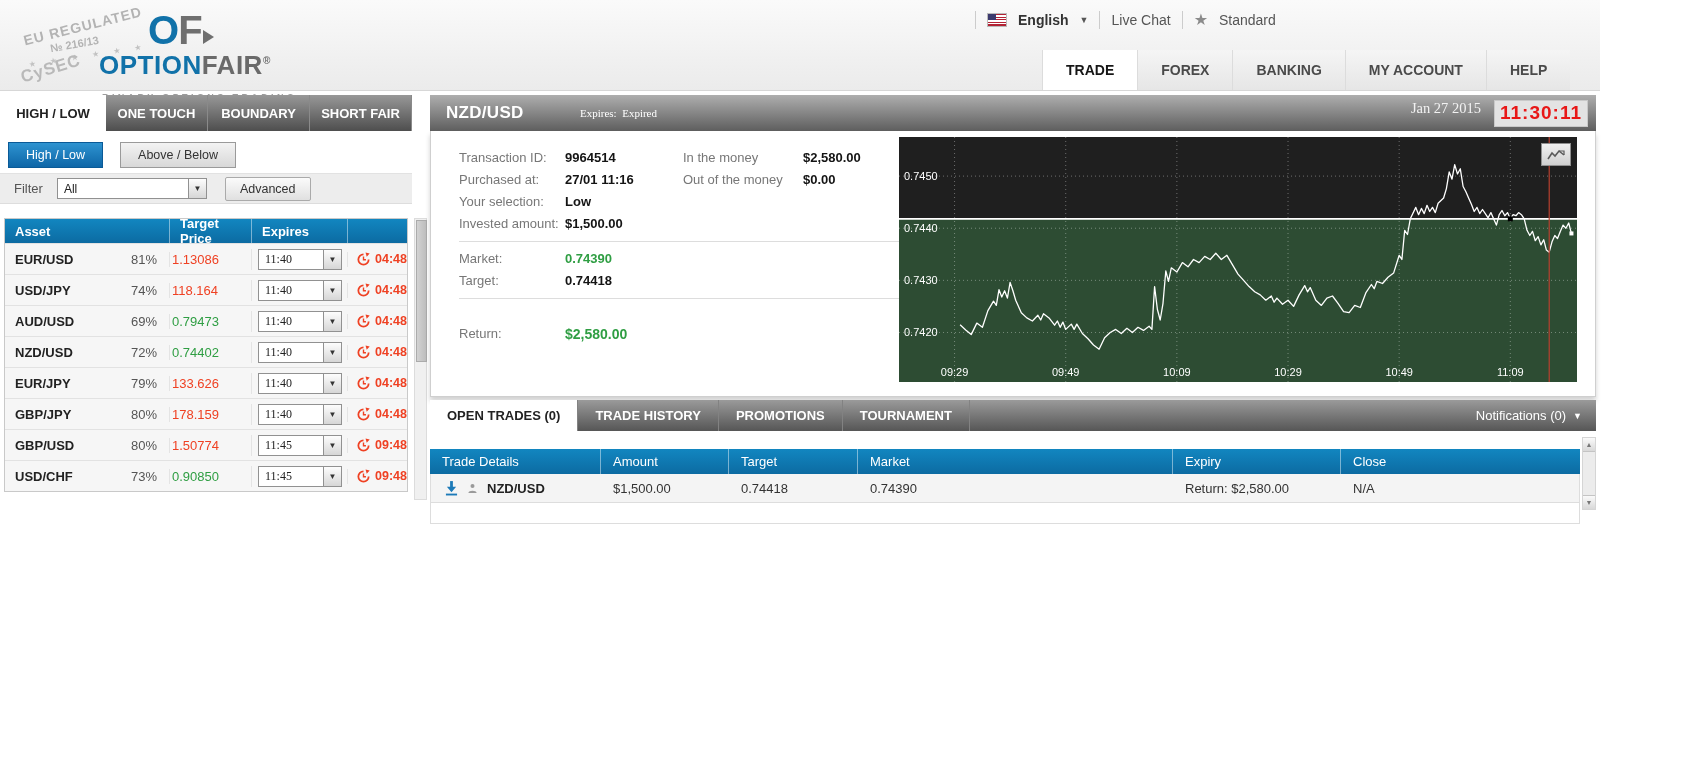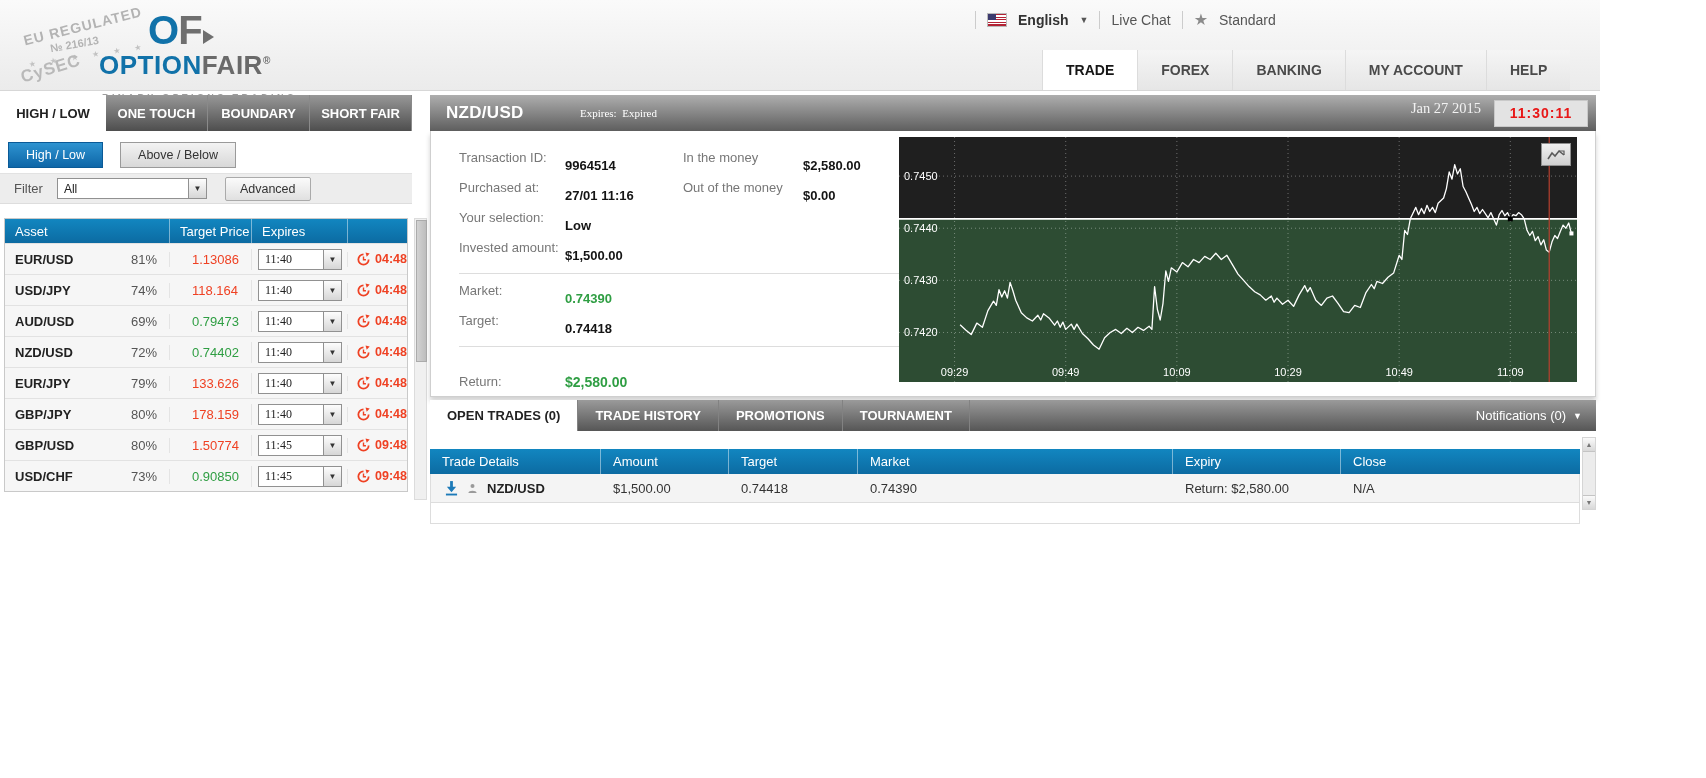--- a/index.html
+++ b/index.html
@@ -52,52 +52,52 @@
               padding-left:14px;box-sizing:border-box;font-size:13px;color:#555;}
   .fake-select{width:150px;height:21px;background:#fff;border:1px solid #919191;display:flex;align-items:center;
                justify-content:space-between;margin-left:14px;font-size:12px;color:#222;padding-left:6px;box-sizing:border-box;cursor:pointer;}
   .dd-btn{width:17px;height:100%;background:linear-gradient(#fdfdfd,#d6d6d6);border-left:1px solid #919191;
           display:flex;align-items:center;justify-content:center;font-size:8px;color:#333;}
   .advanced-btn{margin-left:18px;height:22px;padding:0 14px;border:1px solid #aaa;border-radius:2px;cursor:pointer;
                 background:linear-gradient(#fbfbfb,#e0e0e0);font-size:12.5px;color:#333;display:flex;align-items:center;}
 
   .asset-table{position:absolute;left:4px;top:218px;width:402px;border:1px solid #c9c9c9;background:#fff;}
   .at-header{display:flex;height:24px;background:linear-gradient(#1286c0,#0c6ba2);color:#fff;font-size:13px;align-items:center;}
-  .at-header>div{box-sizing:border-box;padding-left:10px;height:100%;display:flex;align-items:center;}
+  .at-header>div{box-sizing:border-box;padding-left:10px;height:100%;display:flex;align-items:center;font-weight:bold;}
   .hc2,.hc3,.hc4{border-left:1px solid rgba(255,255,255,.45);}
   .hc1{width:164px;} .hc2{width:82px;} .hc3{width:96px;} .hc4{flex:1;}
   .at-row{display:flex;height:30px;align-items:center;background:#f6f6f6;border-top:1px solid #e2e2e2;font-size:13px;cursor:pointer;}
   .c-asset{width:164px;display:flex;align-items:center;box-sizing:border-box;padding-left:10px;}
   .a-name{font-weight:bold;color:#222;}
   .a-payout{margin-left:auto;padding-right:12px;color:#555;}
-  .c-price{width:82px;box-sizing:border-box;padding-left:22px;border-left:1px solid #e4e4e4;}
+  .c-price{width:82px;box-sizing:border-box;padding-left:2px;border-left:1px solid #e4e4e4;}
   .a-price.up{color:#2f9e43;} .a-price.down{color:#ef4123;}
   .c-exp{width:96px;box-sizing:border-box;padding-left:6px;border-left:1px solid #e4e4e4;}
   .c-exp .fake-select{width:84px;margin-left:0;font-family:Liberation Serif, serif;}
   .c-timer{flex:1;display:flex;align-items:center;gap:4px;box-sizing:border-box;padding-left:8px;border-left:1px solid #e4e4e4;
            color:#ef4123;font-weight:bold;font-size:12.5px;}
   .side-scroll{position:absolute;left:414px;top:218px;width:13px;height:282px;background:#f0f0f0;border:1px solid #dcdcdc;box-sizing:border-box;cursor:pointer;}
   .side-thumb{position:absolute;left:1px;top:1px;width:9px;height:140px;background:linear-gradient(90deg,#d2d2d2,#bdbdbd);border:1px solid #ababab;}
 
   
   .main-titlebar{position:absolute;left:430px;top:95px;width:1166px;height:36px;box-sizing:border-box;
                  background:linear-gradient(#aeaeae,#5e5e5e);display:flex;align-items:center;padding:0 8px 0 16px;}
   .mt-title{font-size:17px;font-weight:bold;color:#fff;letter-spacing:.3px;}
   .mt-expires{position:absolute;left:150px;font-family:"Liberation Serif",serif;font-size:11px;color:#fff;}
   .mt-right{margin-left:auto;display:flex;align-items:flex-start;gap:13px;}
   .mt-date{font-family:"Liberation Serif",serif;font-size:14.5px;color:#f2f2f2;}
   .mt-clock{width:94px;height:27px;background:#e3e3e3;border:1px solid #c9c9c9;display:flex;align-items:center;justify-content:center;
-            font-size:14px;font-weight:bold;color:#e81717;letter-spacing:1px;box-sizing:border-box;}
+            font-size:19px;font-weight:bold;color:#e81717;letter-spacing:1px;box-sizing:border-box;}
 
   
   .main-panel{position:absolute;left:430px;top:131px;width:1166px;height:266px;background:#fff;
               border:1px solid #cfcfcf;border-top:none;box-sizing:border-box;box-shadow:0 4px 5px rgba(0,0,0,.18);}
   .details{position:absolute;left:28px;top:16px;width:448px;font-size:13px;color:#777;
            display:grid;grid-template-columns:106px 118px 120px 1fr;line-height:22px;}
-  .d-value{color:#141414;font-weight:bold;margin-top:8px;}
+  .d-value{color:#141414;font-weight:bold;}
   .d-sep{grid-column:1/5;border-top:1px solid #ddd;margin:6px 0;}
   .green{color:#2f9e43;}
   .d-return-label{margin-top:18px;}
   .d-return{margin-top:18px;font-size:14px;font-weight:bold;color:#2f9e43;}
 
   .chart-wrap{position:absolute;left:468px;top:6px;width:678px;height:245px;background:#1f1f1f;}
   .chart-wrap svg text{font-family:"Liberation Sans",sans-serif;}
   .chart-btn{position:absolute;right:6px;top:6px;width:30px;height:23px;cursor:pointer;
              background:linear-gradient(#f2f2f2,#cfcfcf);border:1px solid #8f8f8f;display:flex;align-items:center;justify-content:center;box-sizing:border-box;}
 

